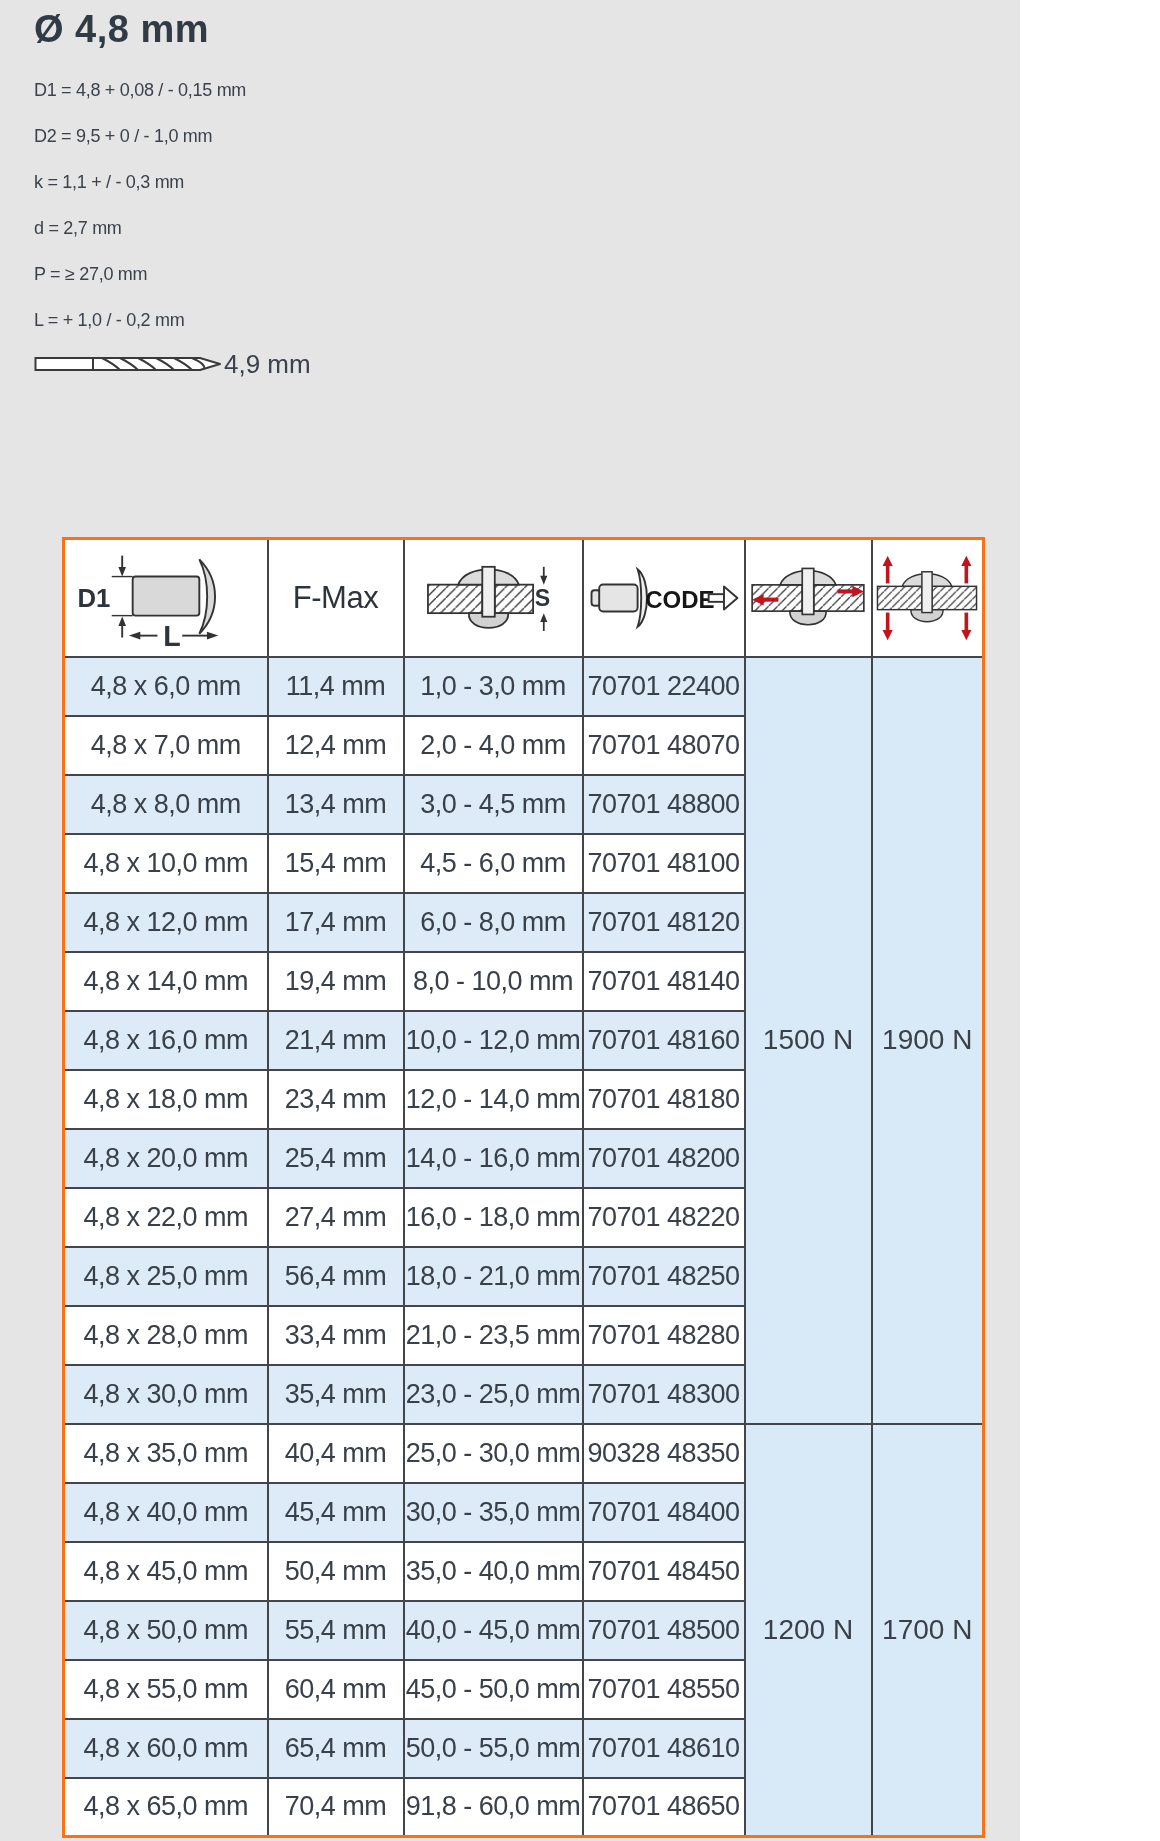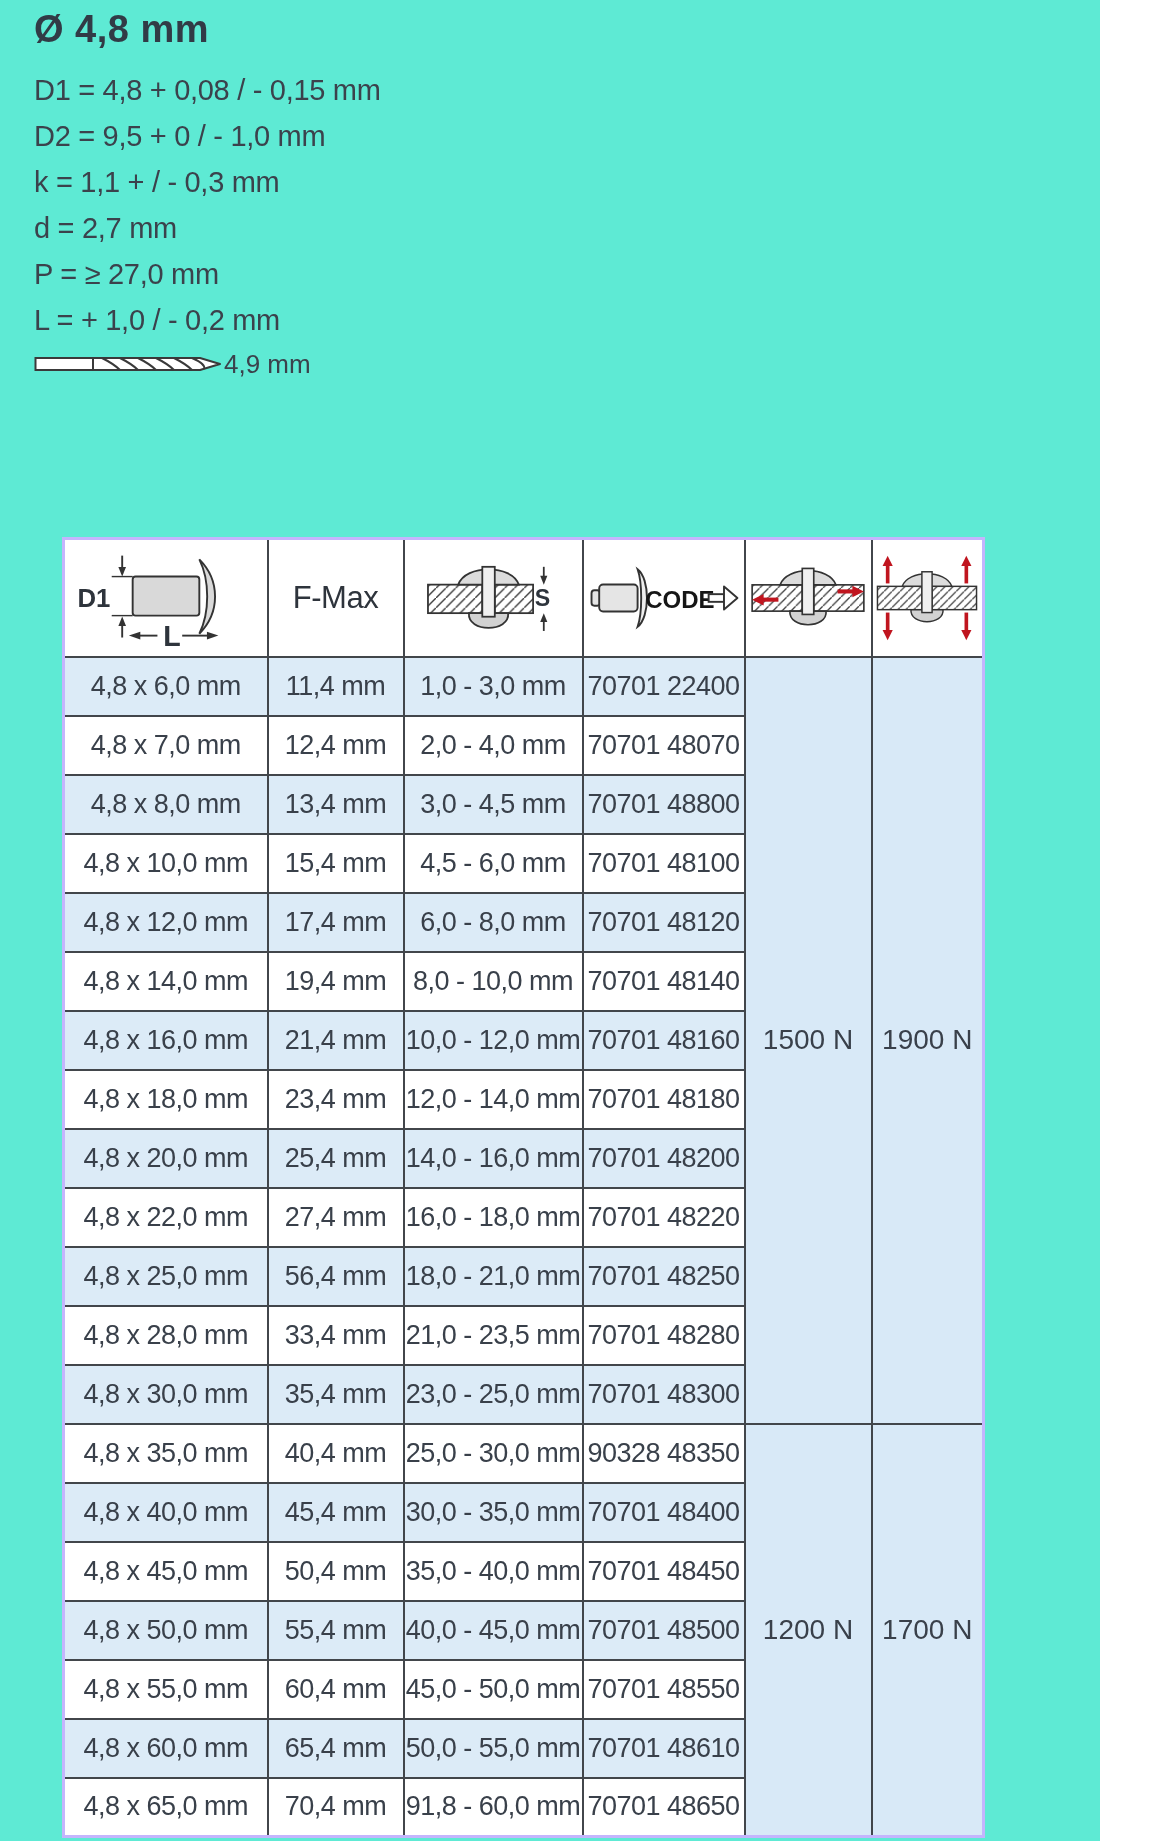--- a/index.html
+++ b/index.html
@@ -2,52 +2,52 @@
 <html><head>
 <meta charset="utf-8">
 <style>
   * { box-sizing: border-box; margin: 0; padding: 0; }
   html, body { background: #ffffff; }
   body {
     width: 1160px;
     font-family: "Liberation Sans", sans-serif;
     color: #39404a;
   }
-  .page { width: 1100px; min-height: 1841px; background: #5eead4; overflow: hidden; }
+  .page { width: 1020px; min-height: 1841px; background: #e5e5e5; overflow: hidden; }
   .content { padding: 6px 0 0 34px; }
 
   .title {
     font-size: 38px;
     font-weight: bold;
     color: #313b46;
     letter-spacing: 0.5px;
     margin: 2px 0 16px 0;
   }
   .spec-list { }
   .spec-line {
-    font-size: 29px;
+    font-size: 18px;
     color: #3b424c;
     height: 46px;
     display: flex;
     align-items: center;
     letter-spacing: -0.3px;
   }
   .drill-row {
     margin-top: 6px;
     height: 38px;
     display: flex;
   }
   .drill-row .drill-label { font-size: 26px; color: #3b424c; }
 
   table.rivet-table {
     margin: 150px 0 0 28px;
     width: 920px;
     border-collapse: collapse;
     table-layout: fixed;
-    border: 3px solid #c4b5fd;
+    border: 3px solid #f97316;
   }
   .rivet-table th, .rivet-table td {
     border: 2px solid #42464b;
     text-align: center;
     vertical-align: middle;
     overflow: hidden;
   }
   .rivet-table thead th { height: 118px; background: #ffffff; }
   .rivet-table tbody td { height: 59px; font-size: 27px; letter-spacing: -0.5px; color: #39404a; }
   .rivet-table tbody tr:nth-child(odd) td { background: #dcebf7; }

